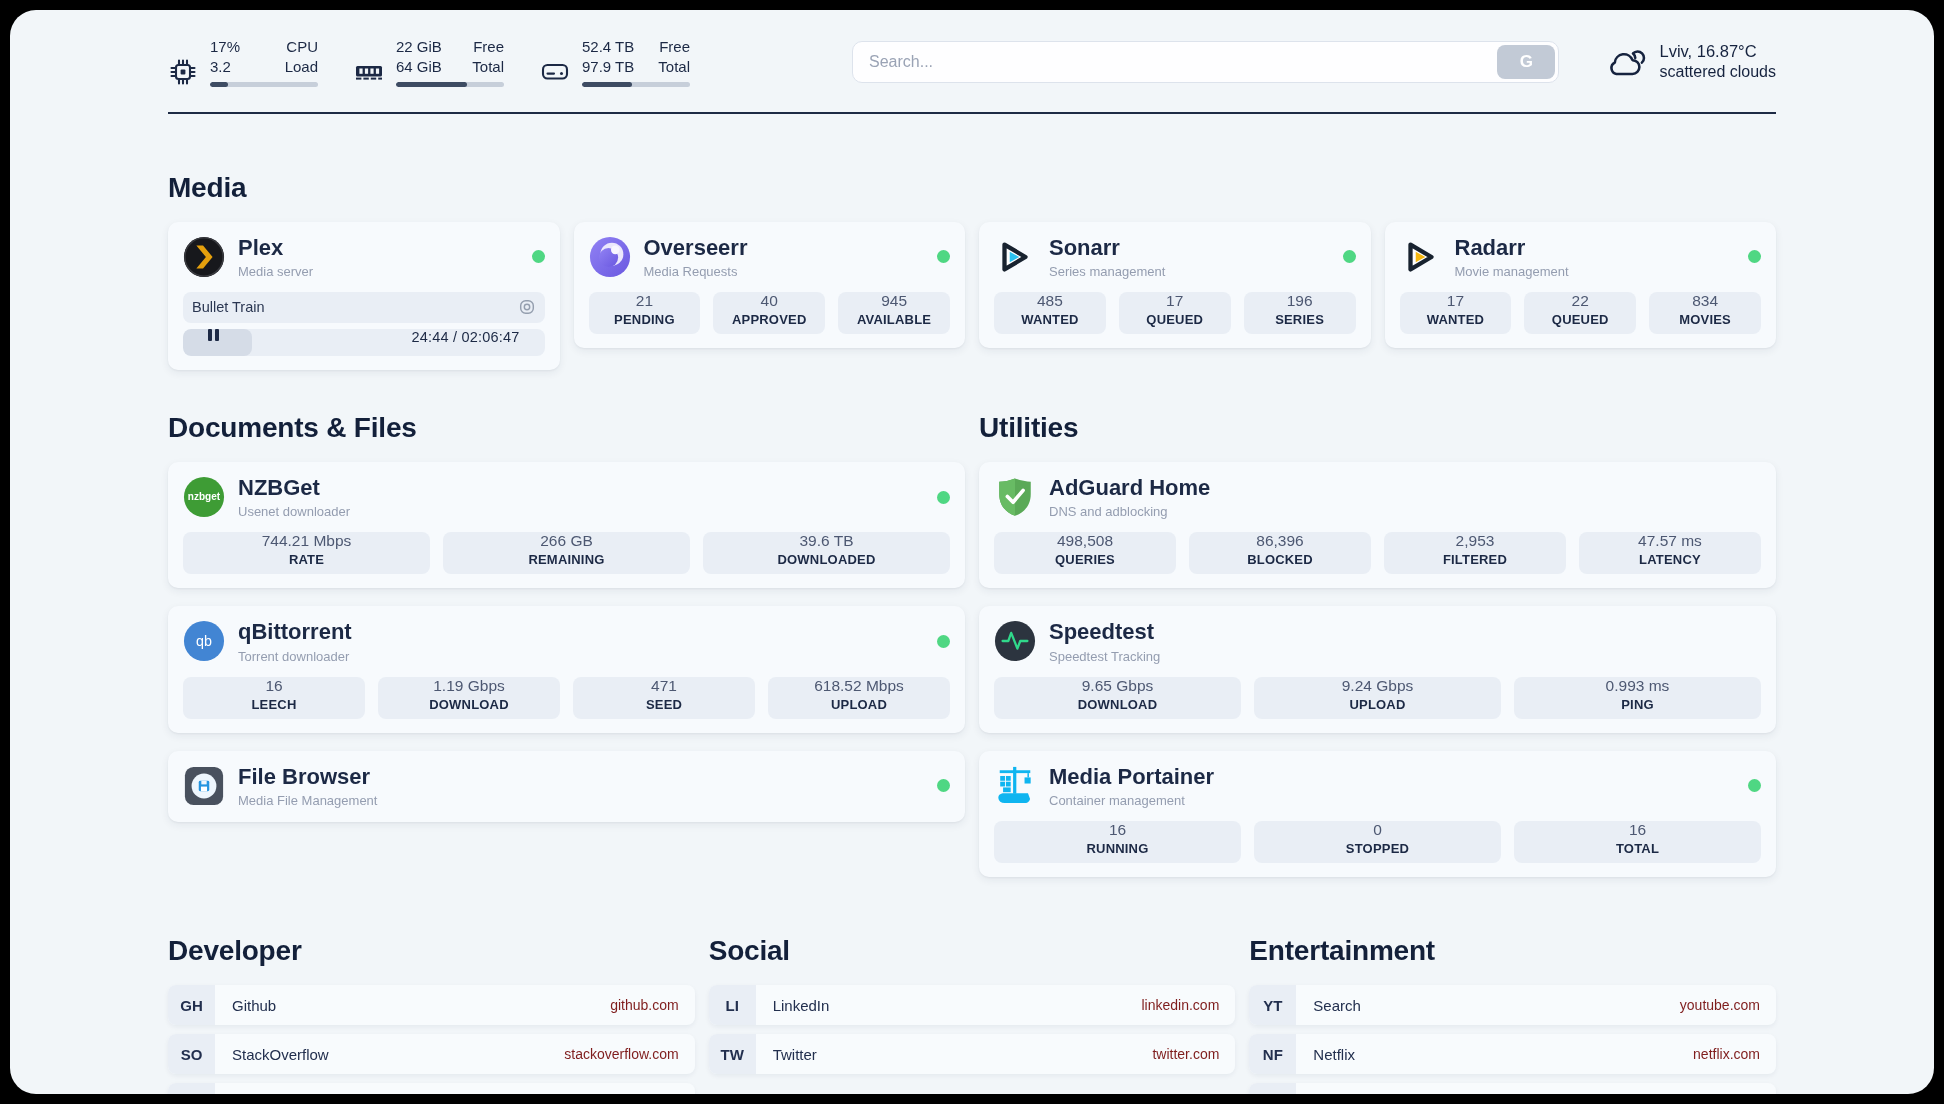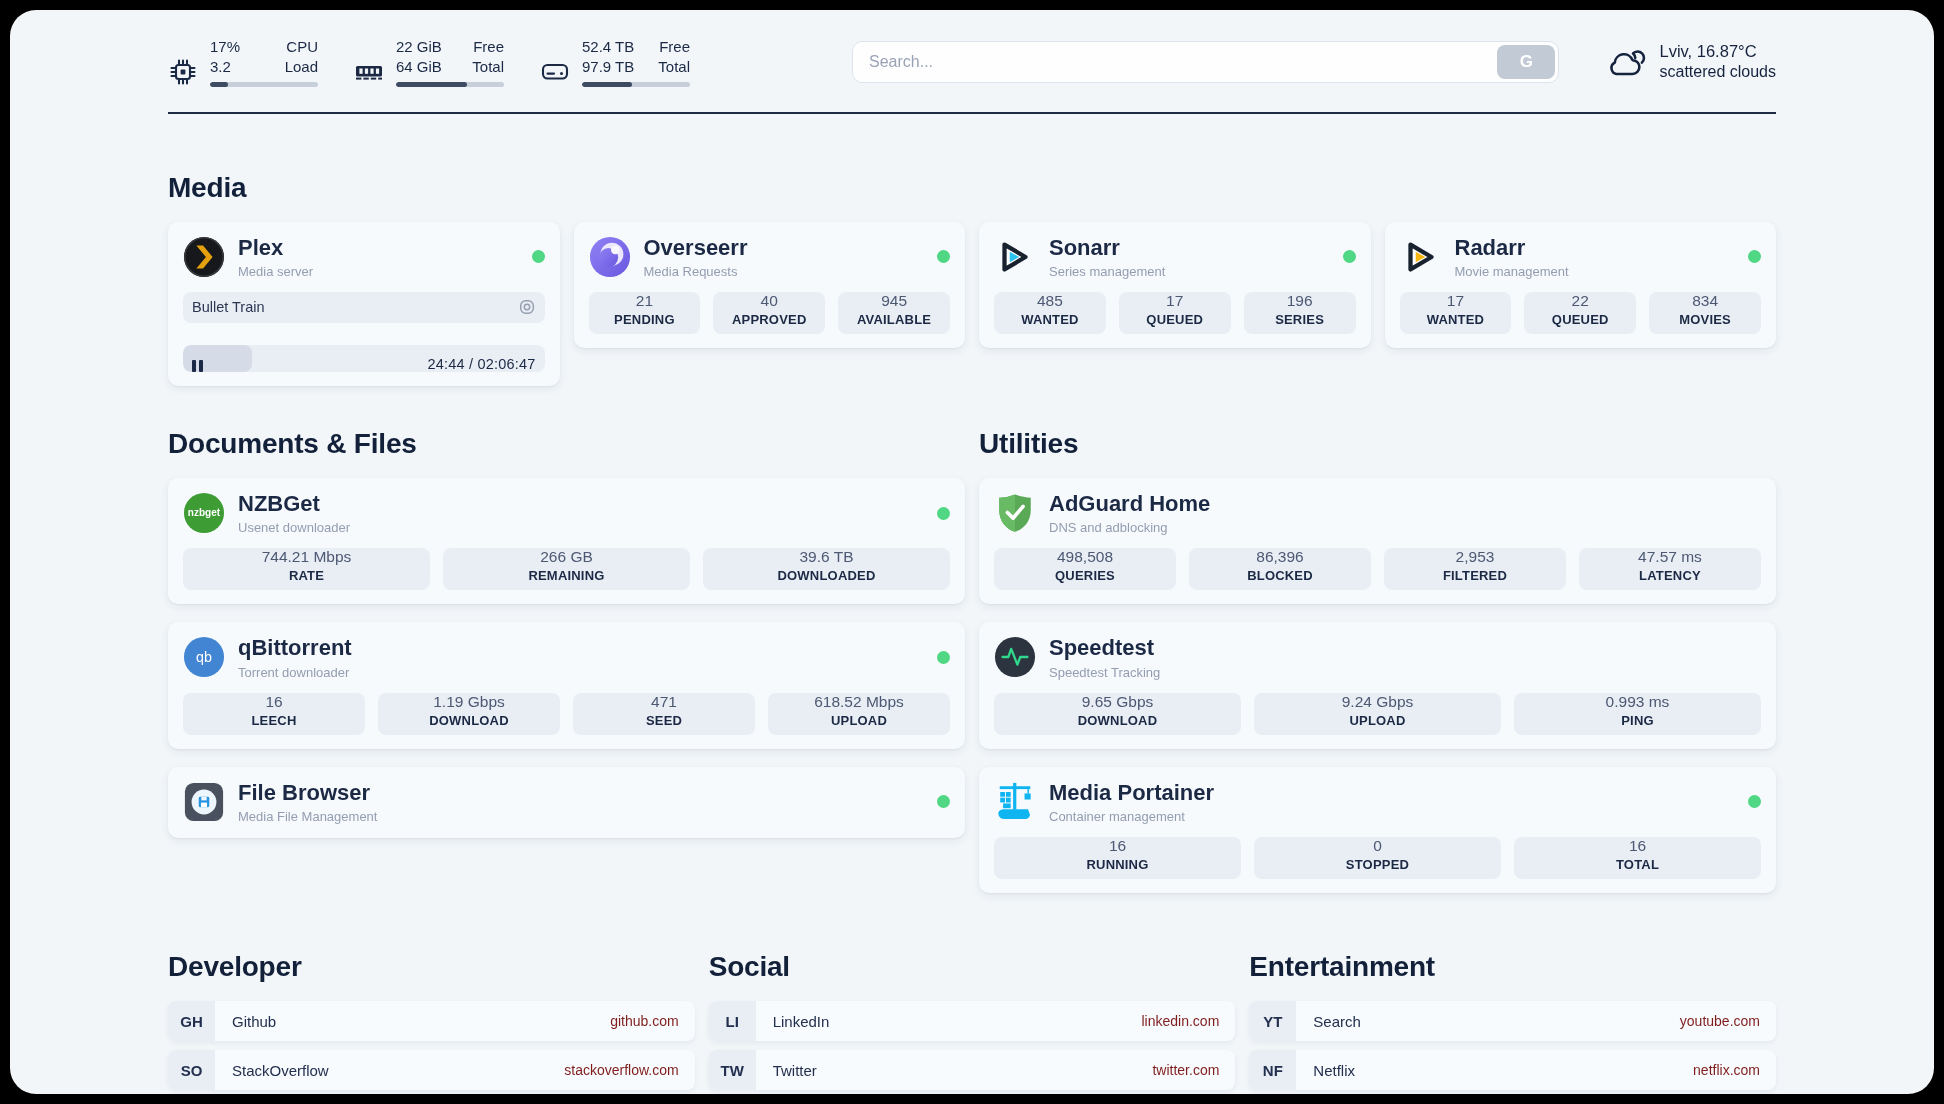--- a/index.html
+++ b/index.html
@@ -44,21 +44,21 @@
   .stats { display:grid; grid-auto-flow:column; grid-auto-columns:1fr; gap:13px; margin-top:13px; }
   .stat { background:#e9eef5; border-radius:8px; text-align:center; padding:0 6px 7px; }
   .stat-val { font-size:15.5px; color:#4d5872; }
   .stat-label { font-size:13px; font-weight:700; color:#1c2945; margin-top:2px; letter-spacing:.2px; }
 
   
   .player { margin-top:13px; }
   .track-row { background:#e9eef5; border-radius:8px; height:31px; display:flex; align-items:center; padding:0 9px; }
   .track-name { font-size:14.5px; color:#2b3752; }
   .now-icon { margin-left:auto; width:18px; height:18px; cursor:pointer; }
-  .progress-row { margin-top:22px; position:relative; background:#e9eef5; border-radius:8px; height:27px; display:flex; align-items:flex-end; padding:0 9px; overflow:hidden; }
+  .progress-row { margin-top:6px; position:relative; background:#e9eef5; border-radius:8px; height:27px; display:flex; align-items:flex-start; padding:0 25px; overflow:hidden; }
   .elapsed { position:absolute; left:0; top:0; bottom:0; background:#d5dce7; border-radius:8px; }
   .pause { display:flex; gap:3.5px; position:relative; cursor:pointer; }
   .pause span { width:3.5px; height:12px; background:#1c2945; border-radius:1px; }
   .time { margin-left:auto; font-size:14.5px; color:#1c2945; position:relative; letter-spacing:.2px; }
 
   
   .bm-grid { margin-top:58px; display:grid; grid-template-columns:1fr 1fr 1fr; gap:14px; align-items:start; padding-bottom:44px; }
   .bm-col { display:flex; flex-direction:column; gap:18px; }
   .bm-list { display:flex; flex-direction:column; gap:9px; }
   .bm-row { background:#f8fbfd; border-radius:8px; height:40px; display:flex; align-items:center; box-shadow:0 2px 5px rgba(23,36,66,.06); overflow:hidden; cursor:pointer; }

